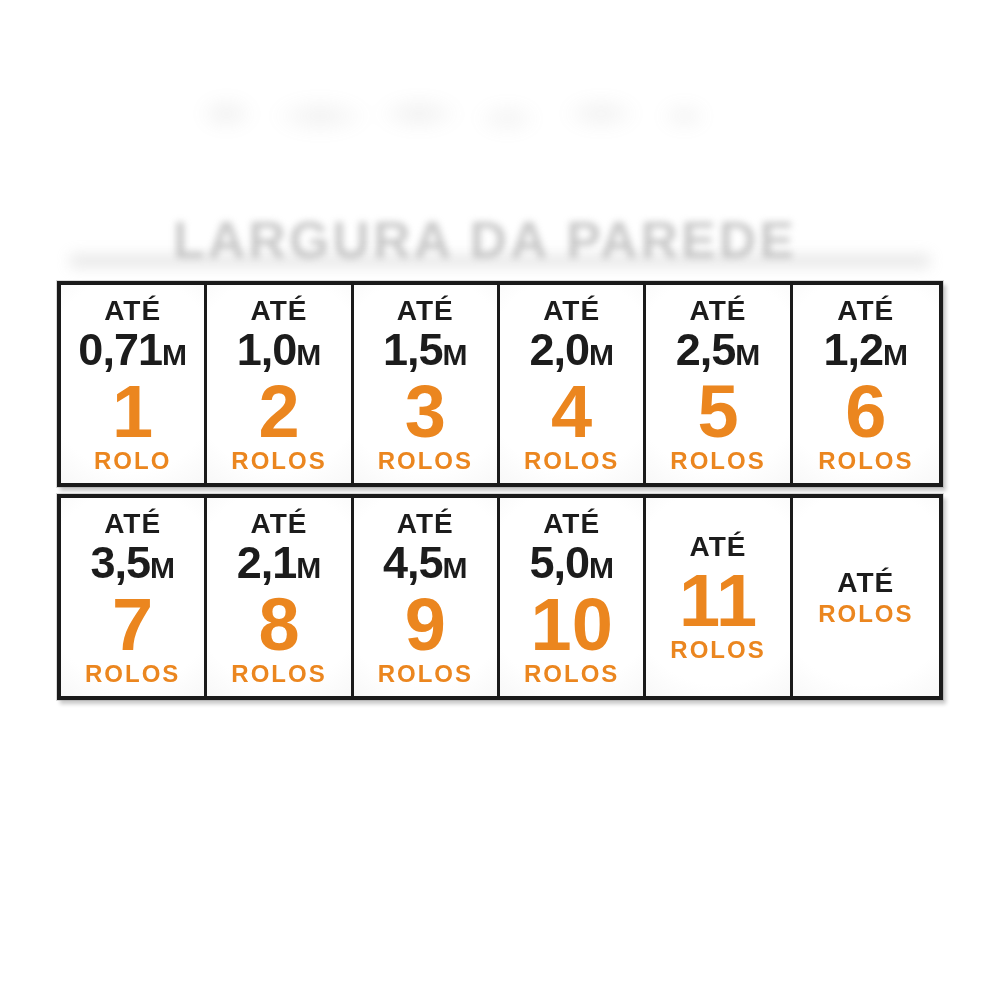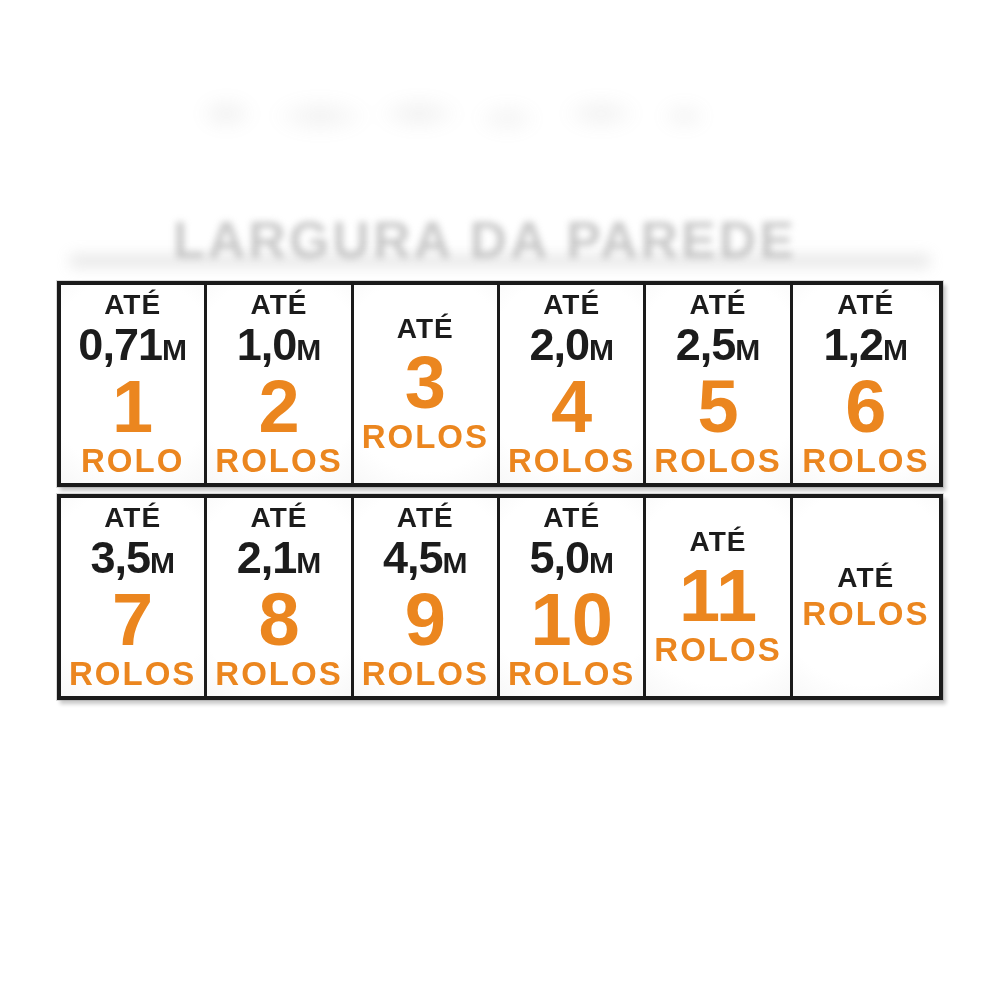--- a/index.html
+++ b/index.html
@@ -103,21 +103,21 @@
     letter-spacing:0;
   }
   .count{
     font-size:74px;
     font-weight:bold;
     color:var(--accent-orange);
     line-height:0.92;
     margin-top:4px;
   }
   .rolls{
-    font-size:33px;
+    font-size:24px;
     font-weight:bold;
     color:var(--accent-orange);
     letter-spacing:2px;
     line-height:1.15;
     margin-top:1px;
   }
 </style>
 </head>
 <body>
 
@@ -137,20 +137,21 @@
           <div class="rolls">ROLO</div>
         </div>
         <div class="cell">
           <div class="ate">ATÉ</div>
           <div class="measure"><span class="num">1,0</span><span class="unit">M</span></div>
           <div class="count">2</div>
           <div class="rolls">ROLOS</div>
         </div>
         <div class="cell">
           <div class="ate">ATÉ</div>
+          <div class="measure"><span class="num">1,5</span><span class="unit">M</span></div>
           <div class="count">3</div>
           <div class="rolls">ROLOS</div>
         </div>
         <div class="cell">
           <div class="ate">ATÉ</div>
           <div class="measure"><span class="num">2,0</span><span class="unit">M</span></div>
           <div class="count">4</div>
           <div class="rolls">ROLOS</div>
         </div>
         <div class="cell">

